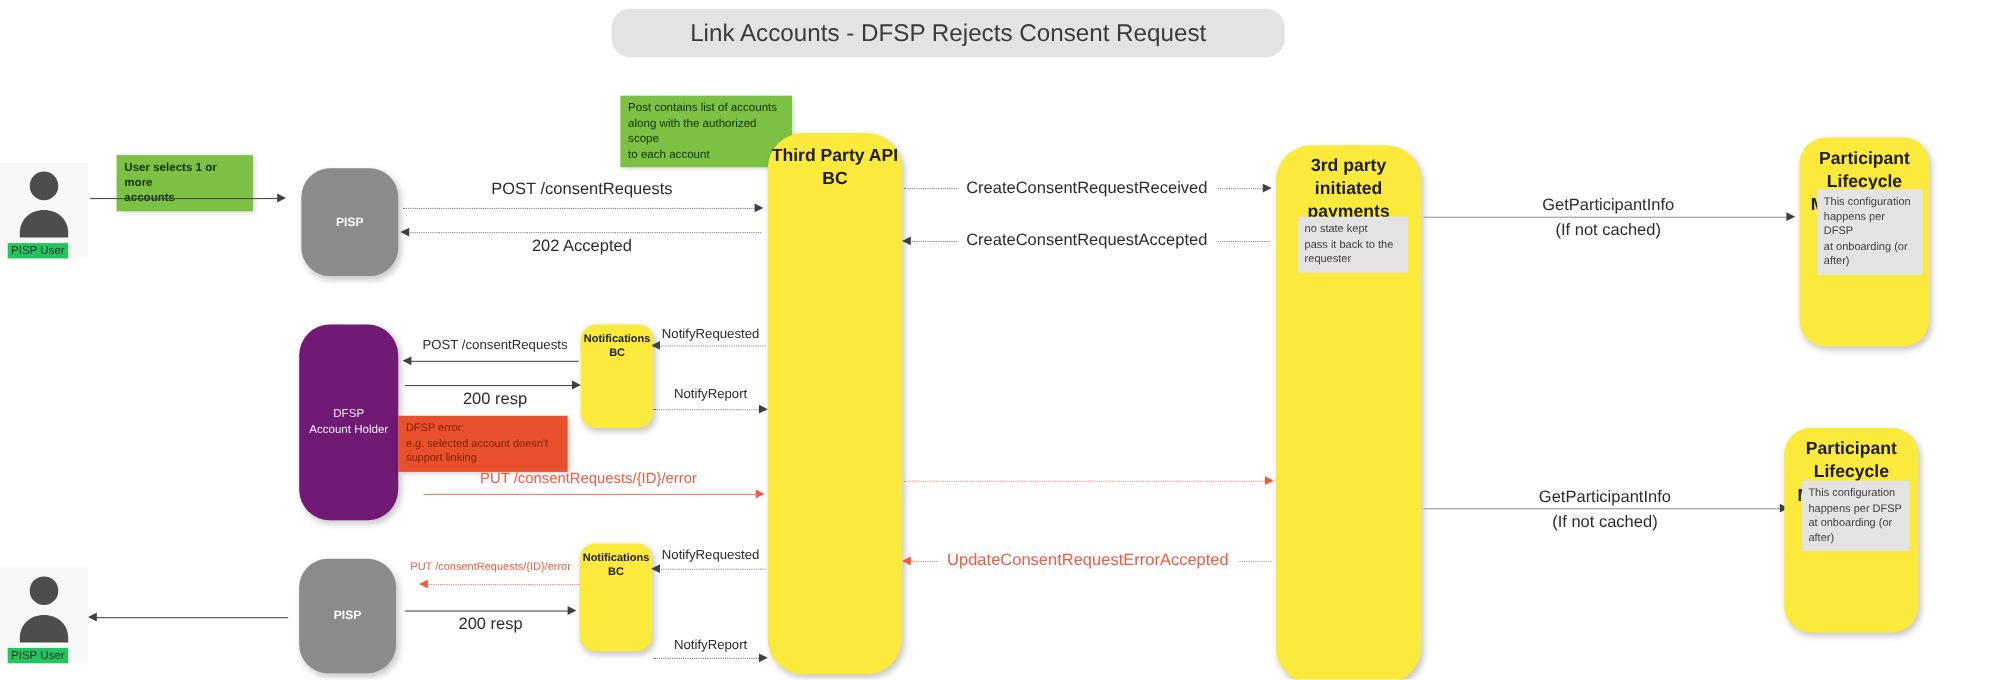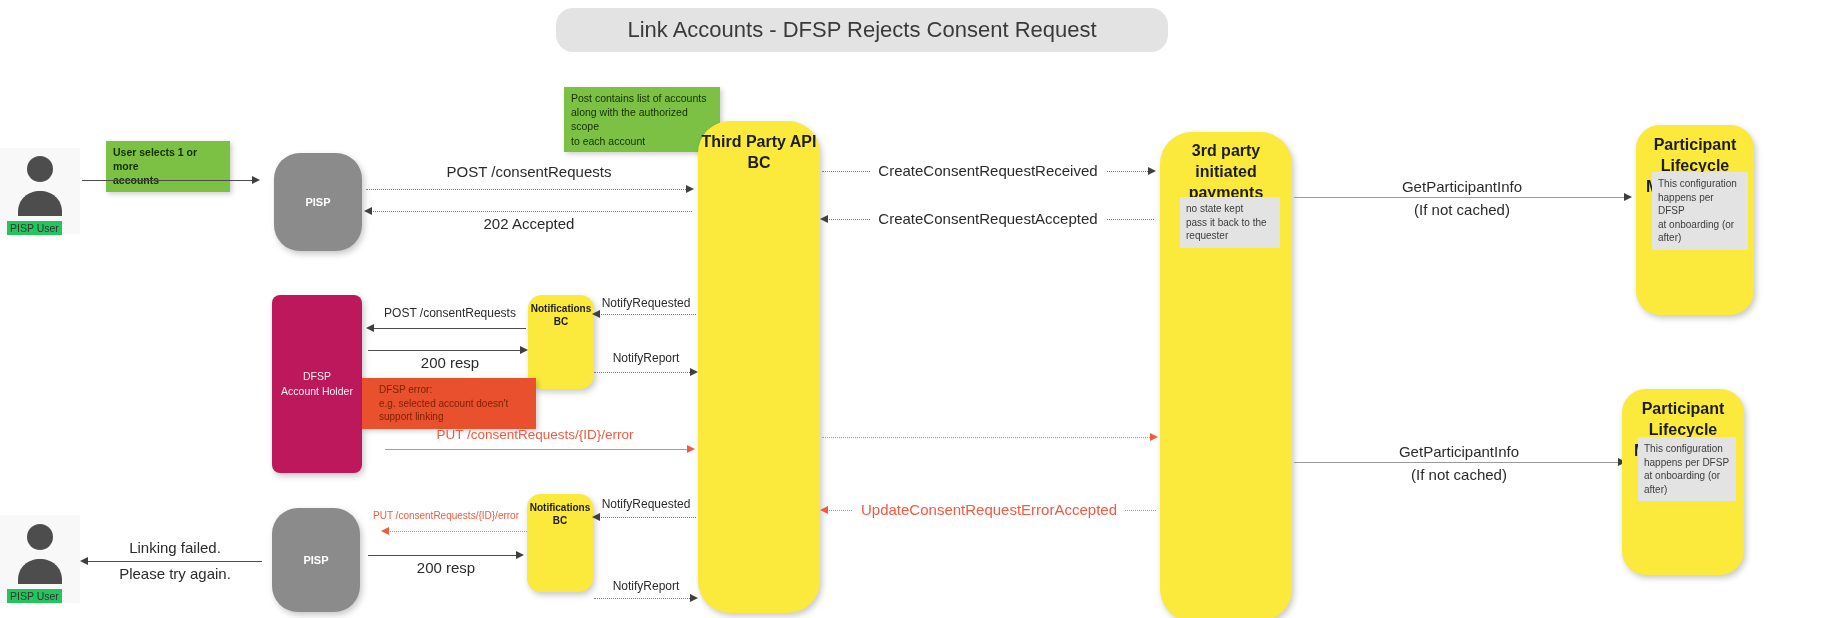--- a/index.html
+++ b/index.html
@@ -10,28 +10,28 @@
   .abs{position:absolute;}
   .pre{white-space:pre-line;}
   .ctr{text-align:center;}
   
   .title-bar{background:#e3e3e3;display:flex;align-items:center;justify-content:center;
     font-size:22px;color:#3a3a3a;}
   
   .pbox{display:flex;align-items:center;justify-content:center;text-align:center;
     box-shadow:2px 3px 6px rgba(0,0,0,.22);}
   .gray-box{background:#8b8b8b;color:#fff;font-weight:bold;font-size:11px;border-radius:26px;}
-  .black-box{background:#be185d;color:#f2f2f2;font-size:10.5px;border-radius:8px;line-height:1.45;}
+  .black-box{background:#701a75;color:#f2f2f2;font-size:10.5px;border-radius:28px;line-height:1.45;}
   .ybar{background:#fbe93b;border-radius:32px;box-shadow:2px 3px 6px rgba(0,0,0,.22);}
   .bc-label{font-weight:bold;font-size:16px;color:#1d1d1d;text-align:center;line-height:1.3;}
   
   .note{box-shadow:2px 2px 5px rgba(0,0,0,.2);line-height:1.35;}
   .note-green{background:#7cc144;color:#143000;font-size:10.5px;padding:4px 7px;}
   .note-gray{background:#e3e3e3;color:#3c3c3c;font-size:10px;padding:5px 6px;box-shadow:none;}
-  .note-red{background:#e8502e;color:#7e2200;font-size:10px;padding:5px 17px;}
+  .note-red{background:#e8502e;color:#7e2200;font-size:10px;padding:5px 7px;}
   
   .msg{font-size:15px;color:#2b2b2b;}
   .msg-sm{font-size:12px;}
   .msg-xs{font-size:10px;}
   .red-t{color:#ef5b40;}
   .onLine span.bgspan{background:#fff;padding:0 8px;}
   
   .arrow{position:absolute;height:0;}
   .dotted{border-top:1.6px dotted #7d7d7d;}
   .solid{border-top:1.4px solid #4c4c4c;}
@@ -178,22 +178,20 @@
   <div class="abs person-tile" style="left:0;top:515px;width:80px;height:88px;"></div>
   <svg class="abs" style="left:12px;top:520px;" width="56" height="66" viewBox="0 0 56 66">
     <circle cx="28" cy="17" r="13" fill="#4d4d4d"></circle>
     <path d="M6 60c0-13 10-21 22-21s22 8 22 21v4H6z" fill="#4d4d4d"></path>
   </svg>
   <div class="abs person-label" style="left:7px;top:589px;">PISP User</div>
 
   <div class="arrow solid" style="left:82px;top:561px;width:180px;">
       <span class="ah l"></span>
     </div>
-  <div class="abs msg ctr pre" style="left:100px;top:535px;width:150px;line-height:26px;">Linking failed.
-Please try again.</div>
 
   <div class="abs pbox gray-box" style="left:272px;top:508px;width:88px;height:104px;">PISP</div>
 
   <div class="abs msg msg-xs red-t ctr" style="left:366px;top:510px;width:160px;">PUT /consentRequests/{ID}/error</div>
   <div class="arrow red-dot" style="left:383px;top:531px;width:144px;">
       <span class="ah red l"></span>
     </div>
   <div class="arrow solid" style="left:368px;top:555px;width:154px;">
       <span class="ah r"></span>
     </div>

